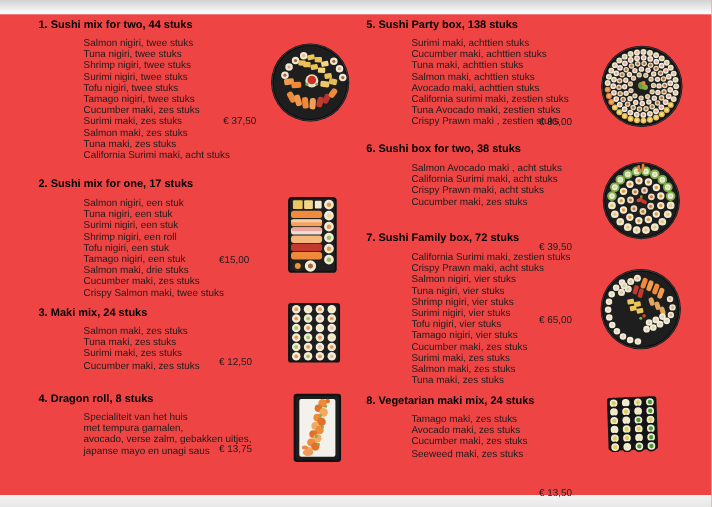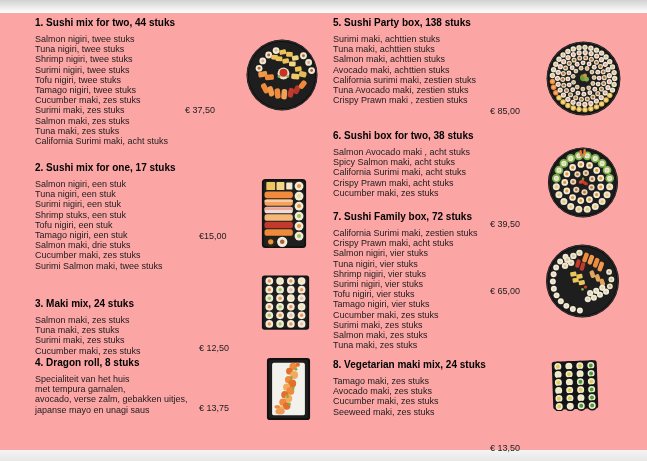--- a/index.html
+++ b/index.html
@@ -1,27 +1,27 @@
 <!DOCTYPE html>
 <html><head>
 <meta charset="utf-8">
 <style>
   html,body{margin:0;padding:0;background:#ffffff;}
   #page{
-    position:relative;width:647px;height:461px;background:#fca5a5;
+    position:relative;width:647px;height:461px;background:#ef4444;
     font-family:"Liberation Sans",sans-serif;overflow:hidden;
   }
   .top-band{position:absolute;left:0;top:0;width:100%;height:13px;
     background:linear-gradient(#d2d2d2,#ffffff);}
   .bottom-band{position:absolute;left:0;bottom:0;width:100%;height:11px;
     background:linear-gradient(#f4f4f4,#e7e7e7);}
   .item{position:absolute;width:230px;}
   .item-title{font-size:10px;font-weight:bold;color:#000;line-height:12px;
     margin:0 0 5px 0;white-space:nowrap;}
-  .item-line{font-size:9px;color:#1c1c1c;line-height:10.2px;white-space:nowrap;}
+  .item-line{font-size:9px;color:#1c1c1c;line-height:10.2px;white-space:nowrap;margin-left:41px;}
   .item-price{position:absolute;font-size:9px;color:#1c1c1c;white-space:nowrap;}
   .photo{position:absolute;}
 </style>
 </head>
 <body>
 
 <div id="page">
   <div class="top-band"></div>
   <div class="bottom-band"></div>
   <div id="items">
@@ -33,38 +33,38 @@
           <div class="item-line">Shrimp nigiri, twee stuks</div>
           <div class="item-line">Surimi nigiri, twee stuks</div>
           <div class="item-line">Tofu nigiri, twee stuks</div>
           <div class="item-line">Tamago nigiri, twee stuks</div>
           <div class="item-line">Cucumber maki, zes stuks</div>
           <div class="item-line">Surimi maki, zes stuks</div>
           <div class="item-line">Salmon maki, zes stuks</div>
           <div class="item-line">Tuna maki, zes stuks</div>
           <div class="item-line">California Surimi maki, acht stuks</div>
         </div>
-        <div class="item-price" style="left: 150px; top: 88px;">€ 37,50</div>
+        <div class="item-price" style="left: 168px; top: 88px;">€ 37,50</div>
       </div>
       <div class="item" style="left: 35px; top: 162px;">
         <div class="item-title">2. Sushi mix for one, 17 stuks</div>
         <div>
           <div class="item-line">Salmon nigiri, een stuk</div>
           <div class="item-line">Tuna nigiri, een stuk</div>
           <div class="item-line">Surimi nigiri, een stuk</div>
-          <div class="item-line">Shrimp stuks, een stuk</div>
+          <div class="item-line">Shrimp nigiri, een roll</div>
           <div class="item-line">Tofu nigiri, een stuk</div>
           <div class="item-line">Tamago nigiri, een stuk</div>
           <div class="item-line">Salmon maki, drie stuks</div>
           <div class="item-line">Cucumber maki, zes stuks</div>
-          <div class="item-line">Surimi Salmon maki, twee stuks</div>
+          <div class="item-line">Crispy Salmon maki, twee stuks</div>
         </div>
         <div class="item-price" style="left: 164px; top: 69px;">€15,00</div>
       </div>
-      <div class="item" style="left: 35px; top: 298px;">
+      <div class="item" style="left: 35px; top: 279px;">
         <div class="item-title">3. Maki mix, 24 stuks</div>
         <div>
           <div class="item-line">Salmon maki, zes stuks</div>
           <div class="item-line">Tuna maki, zes stuks</div>
           <div class="item-line">Surimi maki, zes stuks</div>
           <div class="item-line">Cucumber maki, zes stuks</div>
         </div>
         <div class="item-price" style="left: 164px; top: 45px;">€ 12,50</div>
       </div>
       <div class="item" style="left: 35px; top: 357px;">
@@ -74,34 +74,34 @@
           <div class="item-line">met tempura garnalen,</div>
           <div class="item-line">avocado, verse zalm, gebakken uitjes,</div>
           <div class="item-line">japanse mayo en unagi saus</div>
         </div>
         <div class="item-price" style="left: 164px; top: 46px;">€ 13,75</div>
       </div>
       <div class="item" style="left: 333px; top: 17px;">
         <div class="item-title">5. Sushi Party box, 138 stuks</div>
         <div>
           <div class="item-line">Surimi maki, achttien stuks</div>
+          <div class="item-line">Cucumber maki, achttien stuks</div>
           <div class="item-line">Tuna maki, achttien stuks</div>
           <div class="item-line">Salmon maki, achttien stuks</div>
           <div class="item-line">Avocado maki, achttien stuks</div>
           <div class="item-line">California surimi maki, zestien stuks</div>
           <div class="item-line">Tuna Avocado maki, zestien stuks</div>
           <div class="item-line">Crispy Prawn maki , zestien stuks</div>
         </div>
         <div class="item-price" style="left: 157px; top: 89px;">€ 85,00</div>
       </div>
       <div class="item" style="left: 333px; top: 130px;">
         <div class="item-title">6. Sushi box for two, 38 stuks</div>
         <div>
           <div class="item-line">Salmon Avocado maki , acht stuks</div>
-          <div class="item-line">Spicy Salmon maki, acht stuks</div>
           <div class="item-line">California Surimi maki, acht stuks</div>
           <div class="item-line">Crispy Prawn maki, acht stuks</div>
           <div class="item-line">Cucumber maki, zes stuks</div>
         </div>
         <div class="item-price" style="left: 157px; top: 57px; margin-top: 32px;">€ 39,50</div>
       </div>
       <div class="item" style="left: 333px; top: 211px;">
         <div class="item-title">7. Sushi Family box, 72 stuks</div>
         <div>
           <div class="item-line">California Surimi maki, zestien stuks</div>

